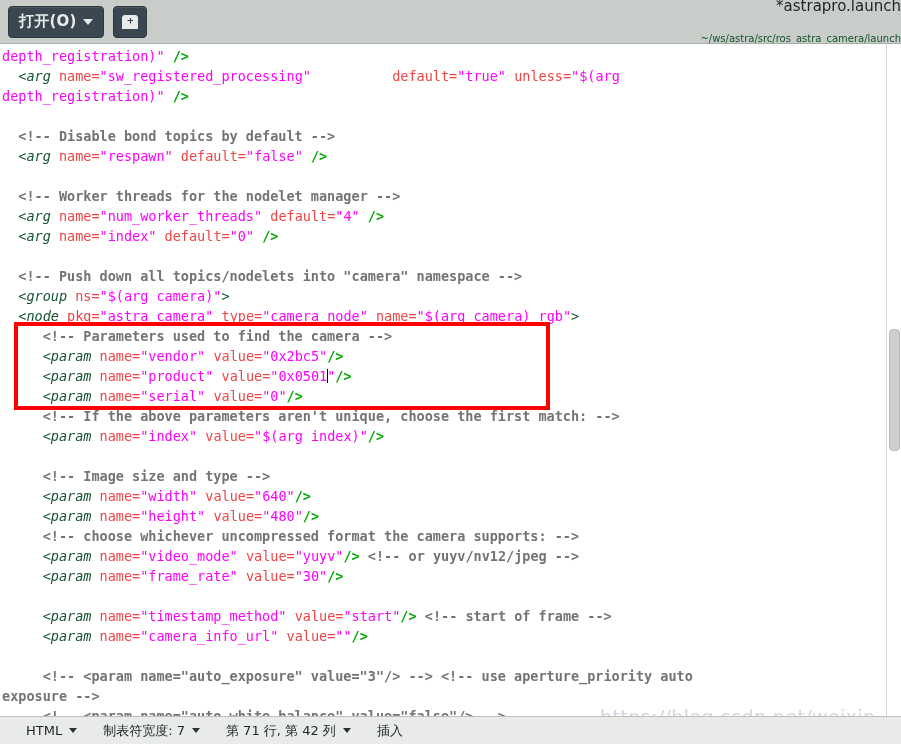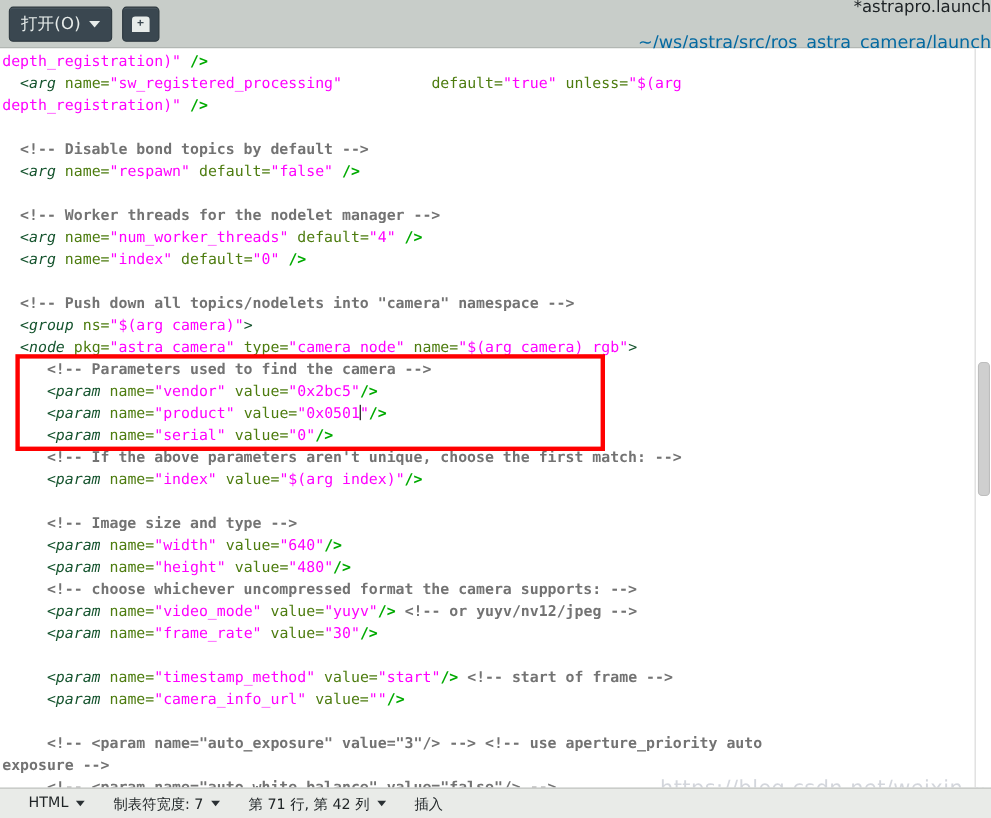--- a/index.html
+++ b/index.html
@@ -28,20 +28,21 @@
     color:#e7ecea;
     border:1px solid #2c373e;
     border-radius:4px;
     height:30px;
     display:flex;align-items:center;justify-content:center;
     padding:0 10px;
     font-size:15px;
     box-shadow:0 1px 0 rgba(255,255,255,0.10) inset;
     cursor:pointer;
     white-space:nowrap;
+    font-weight:bold;
   }
   .btn .lbl{letter-spacing:0.2px;}
   .caret{
     margin-left:7px;
     width:0;height:0;
     border-left:5px solid transparent;
     border-right:5px solid transparent;
     border-top:6px solid #e7ecea;
   }
   .btn-icon{width:32px;padding:0;}
@@ -60,40 +61,40 @@
   }
   .btn-dots{width:28px;padding:0;flex-direction:column;gap:3px;}
   .dot3{width:3px;height:3px;border-radius:50%;background:#e7ecea;}
 
   .titlecenter{
     position:absolute;left:0;right:0;top:0;bottom:0;
     display:flex;flex-direction:column;align-items:flex-end;justify-content:center;
     pointer-events:none;
   }
   .title-main{font-size:15px;color:#1d2225;line-height:17px;}
-  .title-sub{font-size:16px;color:#0369a1;line-height:15px;margin-top:16px;}
+  .title-sub{font-size:10px;color:#14532d;line-height:15px;margin-top:16px;}
 
   .wctl{display:flex;align-items:center;gap:7px;margin-left:4px;}
   .wdot{width:17px;height:17px;border-radius:50%;}
 
   
   .editwrap{flex:1 1 auto;position:relative;overflow:hidden;background:#ffffff;}
   .code{
     position:absolute;left:0;top:0;right:0;
     font-family:"DejaVu Sans Mono","Liberation Mono",monospace;
     font-size:13.5px;
     line-height:20px;
     white-space:pre;
     padding:2px 0 0 2px;
     color:#000000;
     letter-spacing:0px;
   }
   .ln{height:20px;}
   .tag{color:#14532d;font-style:italic;}
-  .attr{color:#4d7c0f;}
+  .attr{color:#ef4444;}
   .val{color:#ff00ff;}
   .cmt{color:#737373;font-weight:bold;}
   .close{color:#00aa00;font-weight:bold;}
   .plain{color:#000000;}
   .caretbar{
     display:inline-block;width:1px;height:14px;
     background:#000;vertical-align:-2px;margin:0 -1px 0 0;
   }
 
   

